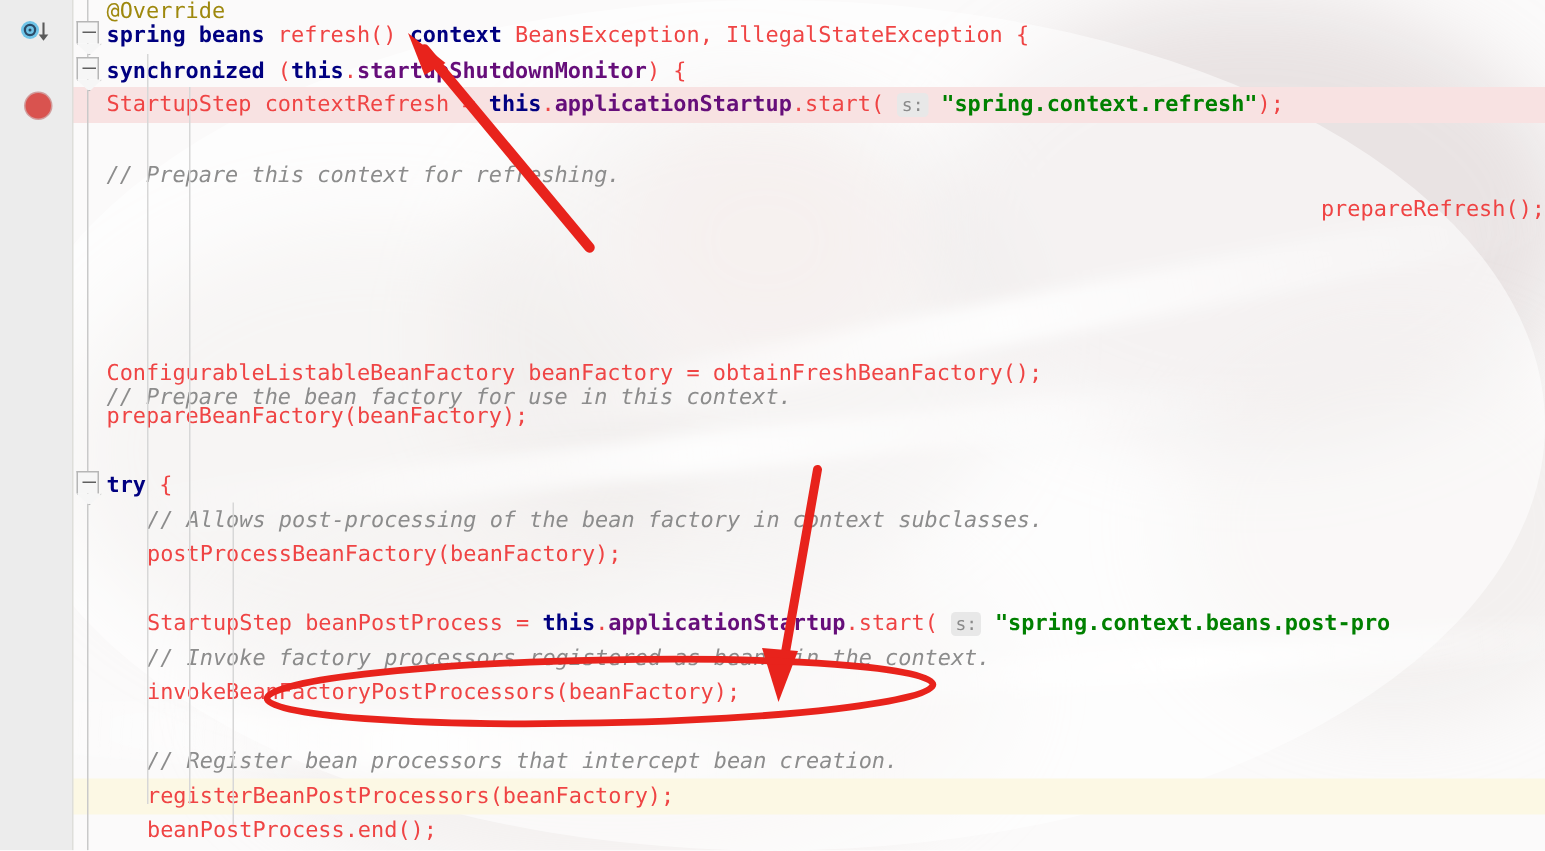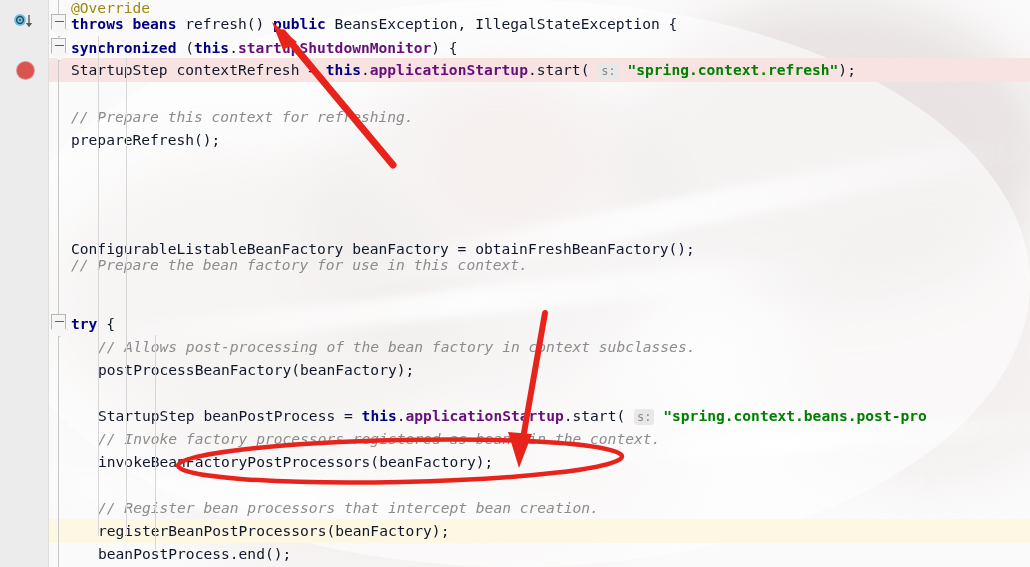--- a/index.html
+++ b/index.html
@@ -149,21 +149,21 @@
     background: #d7d7d7;
     z-index: 2;
   }
 
   
   .kw   { color: #000080; font-weight: bold; }
   .fld  { color: #660e7a; font-weight: bold; }
   .str  { color: #008000; font-weight: bold; }
   .cmt  { color: #8c8c8c; font-style: italic; }
   .ann  { color: #9e880d; margin-top: 19px; }
-  .plain{ color: #0f172a; }
+  .plain{ color: #ef4444; }
   .hint {
     color: #8a8a8a;
     background: #e8e8e8;
     font-size: 12px;
     border-radius: 3px;
     padding: 1px 3px;
   }
 
   
   #annotations {
@@ -230,27 +230,28 @@
     <div class="fold-marker" style="top:38px;">
         <span class="fold-minus"></span>
       </div>
     <div class="fold-marker" style="top:314px;">
         <span class="fold-minus"></span>
       </div>
   </div>
 
   <div id="code">
       <div class="row" style="top: -4px;"><span class="txt ann">@Override</span></div>
-      <div class="row" style="top: 12px;"><span class="txt kw">throws</span><span class="txt plain"> </span><span class="txt kw">beans</span><span class="txt plain"> refresh() </span><span class="txt kw">public</span><span class="txt plain"> BeansException, IllegalStateException {</span></div>
+      <div class="row" style="top: 12px;"><span class="txt kw">spring</span><span class="txt plain"> </span><span class="txt kw">beans</span><span class="txt plain"> refresh() </span><span class="txt kw">context</span><span class="txt plain"> BeansException, IllegalStateException {</span></div>
       <div class="row" style="top: 36px;"><span class="txt kw">synchronized</span><span class="txt plain"> (</span><span class="txt kw">this</span><span class="txt plain">.</span><span class="txt fld">startupShutdownMonitor</span><span class="txt plain">) {</span></div>
       <div class="row" style="top: 58px;"><span class="txt plain">StartupStep contextRefresh = </span><span class="txt kw">this</span><span class="txt plain">.</span><span class="txt fld">applicationStartup</span><span class="txt plain">.start( </span><span class="txt hint">s:</span><span class="txt plain"> </span><span class="txt str">"spring.context.refresh"</span><span class="txt plain">);</span></div>
       <div class="row" style="top: 105px;"><span class="txt cmt">// Prepare this context for refreshing.</span></div>
-      <div class="row" style="top: 128px;"><span class="txt plain">prepareRefresh();</span></div>
+      <div class="row" style="top: 128px; text-align: right;"><span class="txt plain">prepareRefresh();</span></div>
       <div class="row" style="top: 197px; margin-top: 40px;"><span class="txt plain">ConfigurableListableBeanFactory beanFactory = obtainFreshBeanFactory();</span></div>
       <div class="row" style="top: 253px;"><span class="txt cmt">// Prepare the bean factory for use in this context.</span></div>
+      <div class="row" style="top: 266px;"><span class="txt plain">prepareBeanFactory(beanFactory);</span></div>
       <div class="row" style="top: 312px;"><span class="txt kw">try</span><span class="txt plain"> {</span></div>
       <div class="row" style="top: 335px; padding-left: 27px;"><span class="txt cmt">// Allows post-processing of the bean factory in context subclasses.</span></div>
       <div class="row" style="top: 358px; padding-left: 27px;"><span class="txt plain">postProcessBeanFactory(beanFactory);</span></div>
       <div class="row" style="top: 404px; padding-left: 27px;"><span class="txt plain">StartupStep beanPostProcess = </span><span class="txt kw">this</span><span class="txt plain">.</span><span class="txt fld">applicationStartup</span><span class="txt plain">.start( </span><span class="txt hint">s:</span><span class="txt plain"> </span><span class="txt str">"spring.context.beans.post-pro</span></div>
       <div class="row" style="top: 427px; padding-left: 27px;"><span class="txt cmt">// Invoke factory processors registered as beans in the context.</span></div>
       <div class="row" style="top: 450px; padding-left: 27px;"><span class="txt plain">invokeBeanFactoryPostProcessors(beanFactory);</span></div>
       <div class="row" style="top: 496px; padding-left: 27px;"><span class="txt cmt">// Register bean processors that intercept bean creation.</span></div>
       <div class="row" style="top: 519px; padding-left: 27px;"><span class="txt plain">registerBeanPostProcessors(beanFactory);</span></div>
       <div class="row" style="top: 542px; padding-left: 27px;"><span class="txt plain">beanPostProcess.end();</span></div>
     </div>

